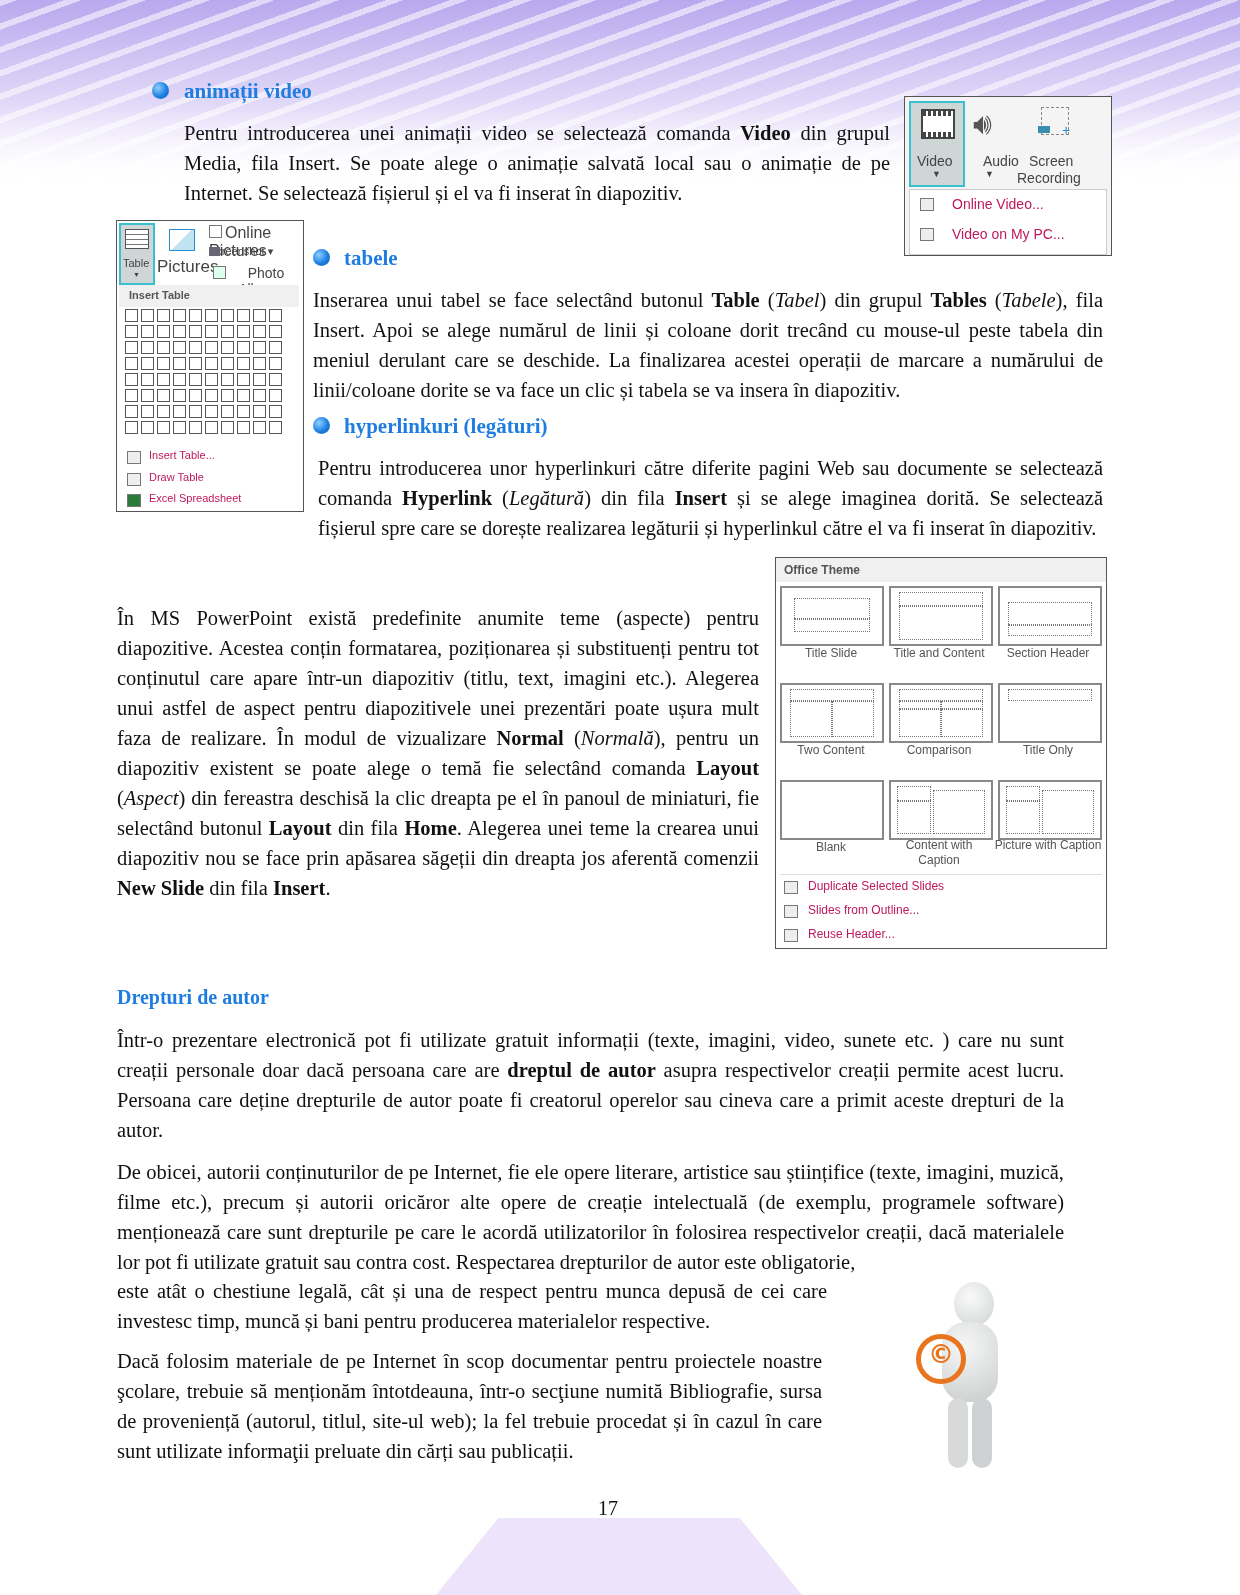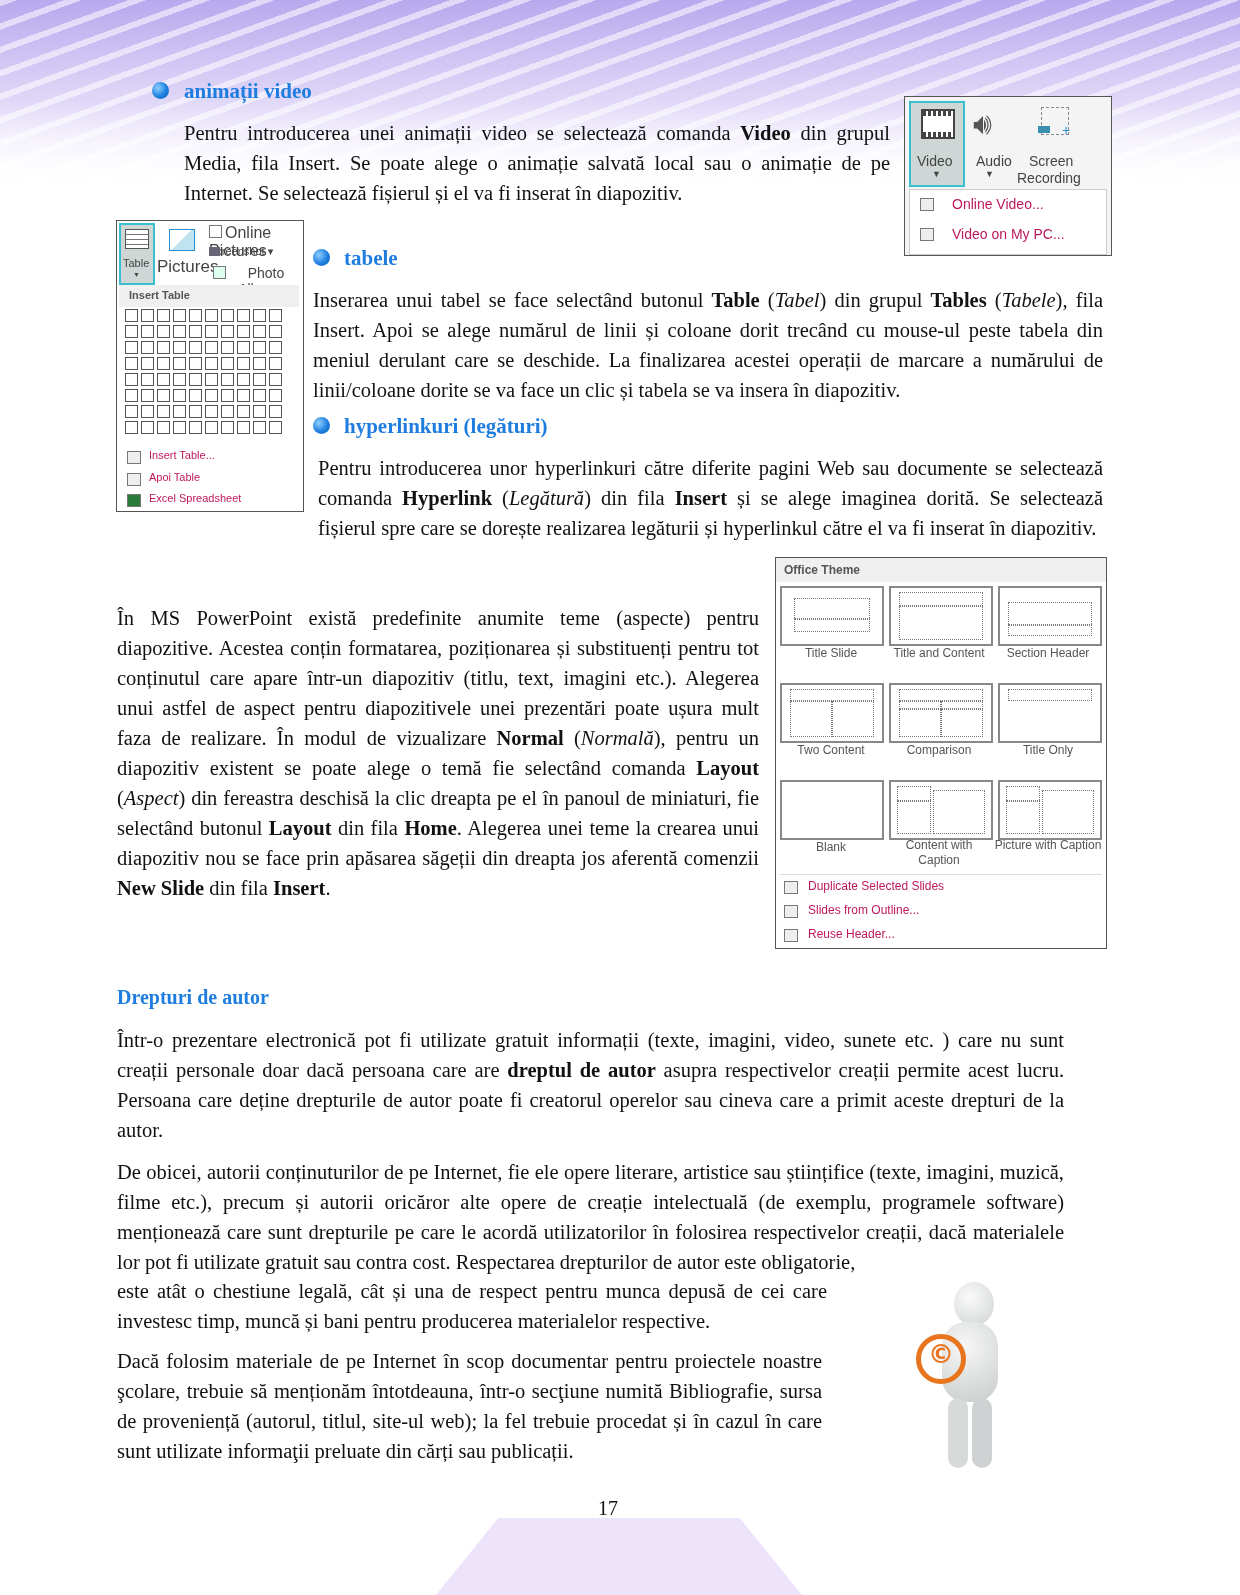--- a/index.html
+++ b/index.html
@@ -43,21 +43,21 @@
   <div class="abs" style="left:4px;top:4px;width:52px;height:82px;background:#cfd6d6;border:2px solid #3bbfd0;">
     <div class="abs" style="left:10px;top:6px;width:30px;height:26px;border:2px solid #444;background:#fff;">
       <div class="abs" style="left:0;top:0;width:30px;height:5px;background:repeating-linear-gradient(90deg,#444 0 3px,#fff 3px 5px);"></div>
       <div class="abs" style="left:0;bottom:0;width:30px;height:5px;background:repeating-linear-gradient(90deg,#444 0 3px,#fff 3px 5px);"></div>
     </div>
     <div class="ui-lbl" style="left:6px;top:50px;font-size:14px;">Video</div>
     <div class="ui-lbl" style="left:21px;top:66px;font-size:9px;">▼</div>
   </div>
   <div class="abs" style="left:62px;top:6px;width:46px;height:80px;">
     <div class="abs" style="left:6px;top:6px;font-size:30px;color:#555;line-height:30px;">🔊︎</div>
-    <div class="ui-lbl" style="left:9px;top:50px;font-size:14px;">Audio</div>
+    <div class="ui-lbl" style="left:16px;top:50px;font-size:14px;">Audio</div>
     <div class="ui-lbl" style="left:18px;top:66px;font-size:9px;">▼</div>
   </div>
   <div class="abs" style="left:112px;top:6px;width:76px;height:84px;">
     <div class="abs" style="left:24px;top:4px;width:26px;height:26px;border:1px dashed #888;">
       <div class="abs" style="left:-4px;top:18px;width:12px;height:7px;background:#3a8fb0;"></div>
       <div class="abs" style="left:20px;top:14px;font-size:14px;color:#2a8fd0;">+</div>
     </div>
     <div class="ui-lbl" style="left:12px;top:50px;font-size:14px;">Screen</div>
     <div class="ui-lbl" style="left:0px;top:67px;font-size:14px;">Recording</div>
   </div>
@@ -163,21 +163,21 @@
       <div class="cell"></div>
       <div class="cell"></div>
       <div class="cell"></div>
       <div class="cell"></div>
       <div class="cell"></div>
       <div class="cell"></div>
     </div>
   <div class="menu-ico" style="left:10px;top:230px;"></div>
   <div class="menu-row" style="left:32px;top:228px;font-size:11px;">Insert Table...</div>
   <div class="menu-ico" style="left:10px;top:252px;"></div>
-  <div class="menu-row" style="left:32px;top:250px;font-size:11px;">Apoi Table</div>
+  <div class="menu-row" style="left:32px;top:250px;font-size:11px;">Draw Table</div>
   <div class="menu-ico" style="left:10px;top:273px;background:#2a7a3a;"></div>
   <div class="menu-row" style="left:32px;top:271px;font-size:11px;">Excel Spreadsheet</div>
 </div>
 
 <div class="bullet" style="left:313px;top:249px;"></div>
 <div class="h-blue" style="left:344px;top:246px;">tabele</div>
 <div class="p" style="left:313px;top:285px;width:790px;"><span>Inserarea unui tabel se face selectând butonul </span><b>Table</b><span> (</span><i>Tabel</i><span>) din grupul </span><b>Tables</b><span> (</span><i>Tabele</i><span>), fila Insert. Apoi se alege numărul de linii și coloane dorit trecând cu mouse-ul peste tabela din meniul derulant care se deschide. La finalizarea acestei operații de marcare a numărului de linii/coloane dorite se va face un clic și  tabela se va insera în diapozitiv.</span></div>
 
 <div class="bullet" style="left:313px;top:417px;"></div>
 <div class="h-blue" style="left:344px;top:414px;">hyperlinkuri (legături)</div>

